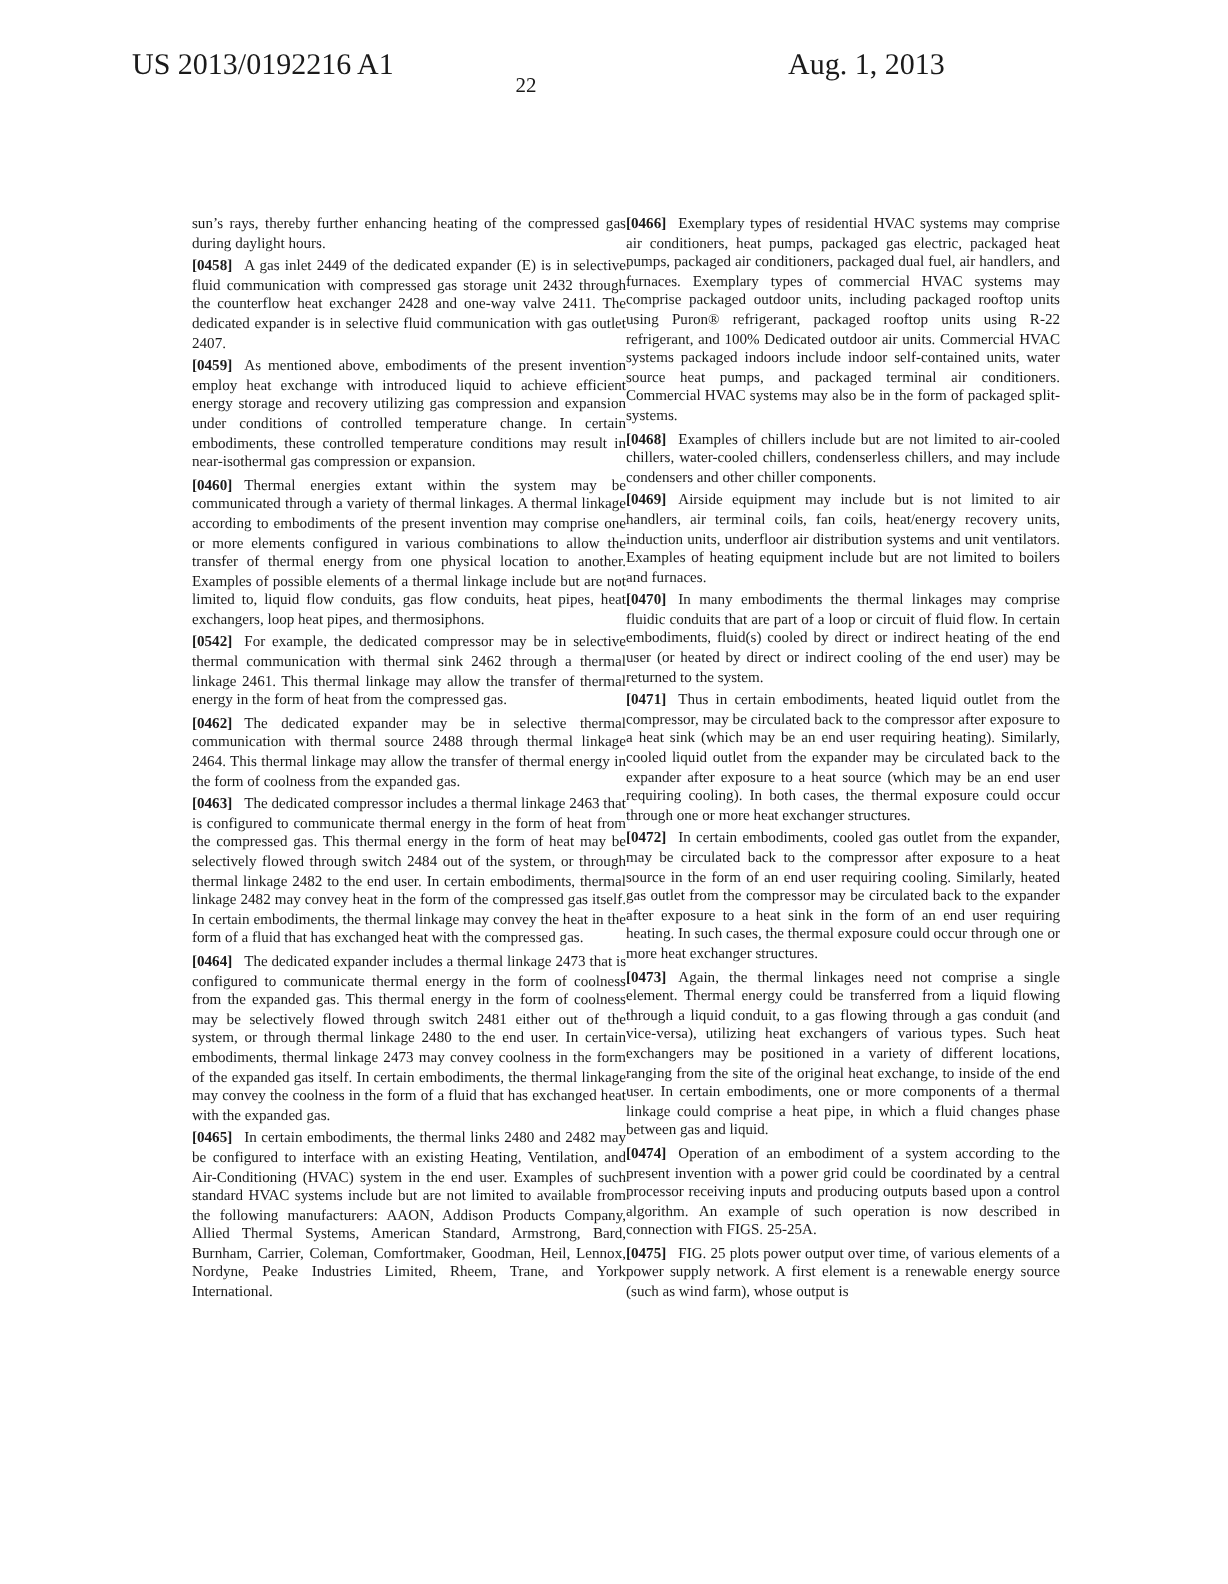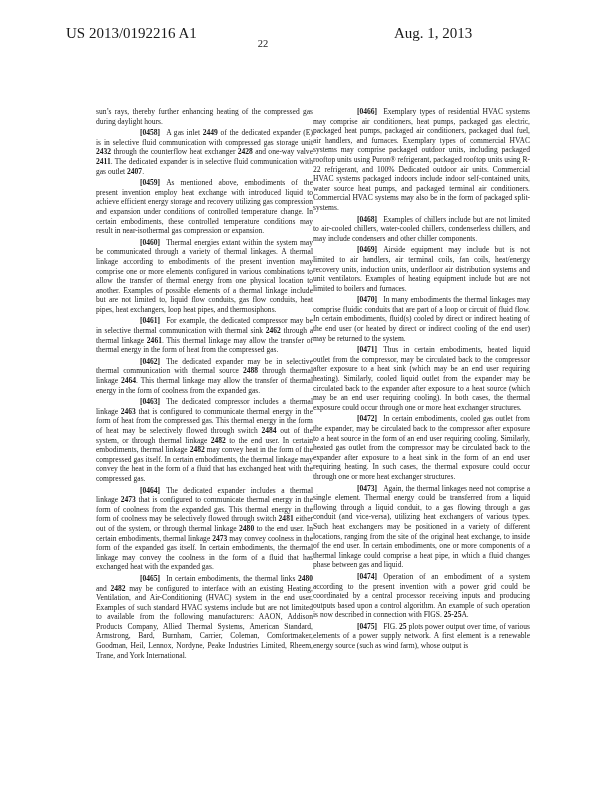--- a/index.html
+++ b/index.html
@@ -7,38 +7,38 @@
          font-family: "Liberation Serif", "DejaVu Serif", serif; color: #1a1a1a; }
   .hdr { position: absolute; top: 25px; font-size: 15px; }
   .hdr-left { left: 66px; }
   .hdr-right { left: 394px; }
   .page-num { position: absolute; top: 38px; left: 0; width: 526px; text-align: center; font-size: 10.5px; }
   .col { position: absolute; top: 107px; width: 217px; font-size: 7.55px; line-height: 9.6px;
          text-align: justify; hyphens: manual; }
   .col-left { left: 96px; }
   .col-right { left: 313px; }
   .para { margin: 0 0 2px 0; }
-  .pnum { font-weight: bold; margin-right: 6px; padding-left: 44px; }
-  b { font-weight: bold; }
+  .pnum { font-weight: bold; margin-right: 6px; }
+  b { font-weight: normal; }
 </style>
 </head>
 <body>
 
 <div>
   <div class="hdr hdr-left">US 2013/0192216 A1</div>
   <div class="hdr hdr-right">Aug. 1, 2013</div>
   <div class="page-num">22</div>
 </div>
 
 <div class="col col-left">
     <p class="para"><span>sun’s rays, thereby further enhancing heating of the compressed gas during daylight hours.</span></p>
     <p class="para"><span class="pnum">[0458]</span><span>A gas inlet <b>2449</b> of the dedicated expander (E) is in selective fluid communication with compressed gas storage unit <b>2432</b> through the counterflow heat exchanger <b>2428</b> and one-way valve <b>2411</b>. The dedicated expander is in selective fluid communication with gas outlet <b>2407</b>.</span></p>
     <p class="para"><span class="pnum">[0459]</span><span>As mentioned above, embodiments of the present invention employ heat exchange with introduced liquid to achieve efficient energy storage and recovery utilizing gas compression and expansion under conditions of controlled temperature change. In certain embodiments, these controlled temperature conditions may result in near-isothermal gas compression or expansion.</span></p>
     <p class="para"><span class="pnum">[0460]</span><span>Thermal energies extant within the system may be communicated through a variety of thermal linkages. A thermal linkage according to embodiments of the present invention may comprise one or more elements configured in various combinations to allow the transfer of thermal energy from one physical location to another. Examples of possible elements of a thermal linkage include but are not limited to, liquid flow conduits, gas flow conduits, heat pipes, heat exchangers, loop heat pipes, and thermosiphons.</span></p>
-    <p class="para"><span class="pnum">[0461]</span><span>For example, the dedicated compressor may be in selective thermal communication with thermal sink <b>2462</b> through a thermal linkage <b>2461</b>. This thermal linkage may allow the transfer of thermal energy in the form of heat from the compressed gas.</span></p>
+    <p class="para"><span class="pnum">[0542]</span><span>For example, the dedicated compressor may be in selective thermal communication with thermal sink <b>2462</b> through a thermal linkage <b>2461</b>. This thermal linkage may allow the transfer of thermal energy in the form of heat from the compressed gas.</span></p>
     <p class="para"><span class="pnum">[0462]</span><span>The dedicated expander may be in selective thermal communication with thermal source <b>2488</b> through thermal linkage <b>2464</b>. This thermal linkage may allow the transfer of thermal energy in the form of coolness from the expanded gas.</span></p>
     <p class="para"><span class="pnum">[0463]</span><span>The dedicated compressor includes a thermal linkage <b>2463</b> that is configured to communicate thermal energy in the form of heat from the compressed gas. This thermal energy in the form of heat may be selectively flowed through switch <b>2484</b> out of the system, or through thermal linkage <b>2482</b> to the end user. In certain embodiments, thermal linkage <b>2482</b> may convey heat in the form of the compressed gas itself. In certain embodiments, the thermal linkage may convey the heat in the form of a fluid that has exchanged heat with the compressed gas.</span></p>
     <p class="para"><span class="pnum">[0464]</span><span>The dedicated expander includes a thermal linkage <b>2473</b> that is configured to communicate thermal energy in the form of coolness from the expanded gas. This thermal energy in the form of coolness may be selectively flowed through switch <b>2481</b> either out of the system, or through thermal linkage <b>2480</b> to the end user. In certain embodiments, thermal linkage <b>2473</b> may convey coolness in the form of the expanded gas itself. In certain embodiments, the thermal linkage may convey the coolness in the form of a fluid that has exchanged heat with the expanded gas.</span></p>
     <p class="para"><span class="pnum">[0465]</span><span>In certain embodiments, the thermal links <b>2480</b> and <b>2482</b> may be configured to interface with an existing Heating, Ventilation, and Air-Conditioning (HVAC) system in the end user. Examples of such standard HVAC systems include but are not limited to available from the following manufacturers: AAON, Addison Products Company, Allied Thermal Systems, American Standard, Armstrong, Bard, Burnham, Carrier, Coleman, Comfortmaker, Goodman, Heil, Lennox, Nordyne, Peake Industries Limited, Rheem, Trane, and York International.</span></p>
   </div>
 <div class="col col-right">
     <p class="para"><span class="pnum">[0466]</span><span>Exemplary types of residential HVAC systems may comprise air conditioners, heat pumps, packaged gas electric, packaged heat pumps, packaged air conditioners, packaged dual fuel, air handlers, and furnaces. Exemplary types of commercial HVAC systems may comprise packaged outdoor units, including packaged rooftop units using Puron® refrigerant, packaged rooftop units using R-22 refrigerant, and 100% Dedicated outdoor air units. Commercial HVAC systems packaged indoors include indoor self-contained units, water source heat pumps, and packaged terminal air conditioners. Commercial HVAC systems may also be in the form of packaged split-systems.</span></p>
     <p class="para"><span class="pnum">[0468]</span><span>Examples of chillers include but are not limited to air-cooled chillers, water-cooled chillers, condenserless chillers, and may include condensers and other chiller components.</span></p>
     <p class="para"><span class="pnum">[0469]</span><span>Airside equipment may include but is not limited to air handlers, air terminal coils, fan coils, heat/energy recovery units, induction units, underfloor air distribution systems and unit ventilators. Examples of heating equipment include but are not limited to boilers and furnaces.</span></p>
     <p class="para"><span class="pnum">[0470]</span><span>In many embodiments the thermal linkages may comprise fluidic conduits that are part of a loop or circuit of fluid flow. In certain embodiments, fluid(s) cooled by direct or indirect heating of the end user (or heated by direct or indirect cooling of the end user) may be returned to the system.</span></p>

